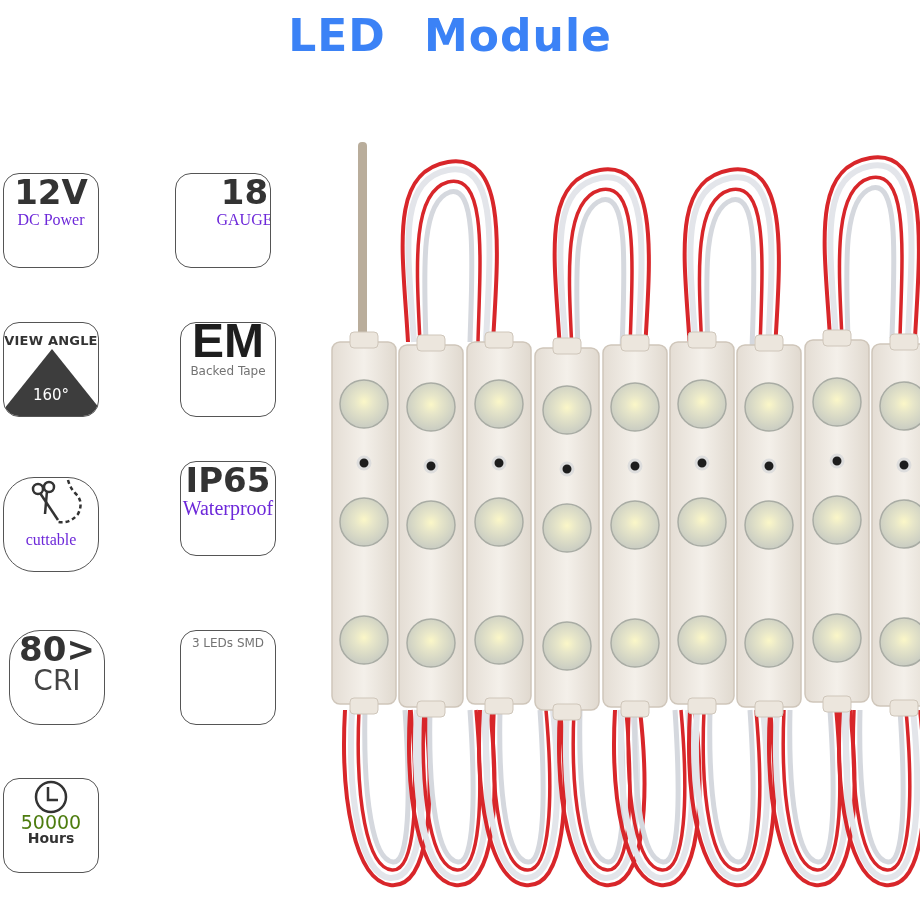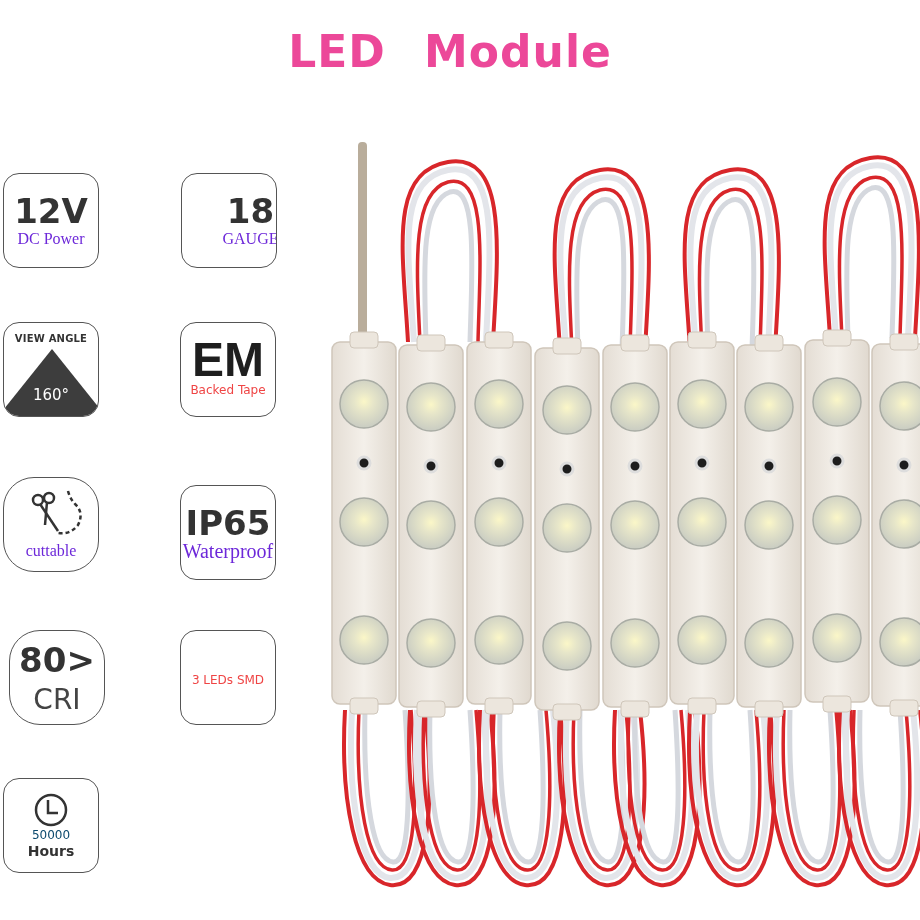--- a/index.html
+++ b/index.html
@@ -1,27 +1,27 @@
 <!DOCTYPE html>
 <html><head>
 <meta charset="utf-8">
 <style>
   html, body { margin: 0; padding: 0; background: #ffffff; }
   body { width: 920px; height: 920px; position: relative; overflow: hidden; font-family: "Liberation Sans", sans-serif; }
-  .title { position: absolute; left: 0; width: 900px; top: 26px; text-align: center; font-family: "DejaVu Sans", sans-serif; font-weight: bold; font-size: 44px; color: #ec4899; letter-spacing: 1px; word-spacing: 22px; }
-  .badge { position: absolute; width: 96px; height: 95px; border: 1.5px solid #555; border-radius: 16px; box-sizing: border-box; background: #fff; overflow: hidden; display: flex; flex-direction: column; align-items: center; justify-content: center; color: #3a3a3a; }
+  .title { position: absolute; left: 0; width: 900px; top: 10px; text-align: center; font-family: "DejaVu Sans", sans-serif; font-weight: bold; font-size: 44px; color: #3b82f6; letter-spacing: 1px; word-spacing: 22px; }
+  .badge { position: absolute; width: 96px; height: 95px; border: 1.5px solid #555; border-radius: 16px; box-sizing: border-box; background: #fff; overflow: hidden; display: flex; flex-direction: column; align-items: center; color: #3a3a3a; }
   .big { font-family: "DejaVu Sans", sans-serif; font-weight: bold; font-size: 34px; line-height: 36px; color: #333; }
   .big.em { font-family: "Liberation Sans", sans-serif; font-size: 48px; color: #1e1e1e; }
   .small { font-family: Liberation Serif, serif; font-size: 16px; line-height: 20px; color: #6d28d9; }
-  .tiny { font-family: "DejaVu Sans", sans-serif; font-size: 12px; line-height: 16px; color: #ef4444; margin-top: 4px; }
-  .cri { font-family: "DejaVu Sans", sans-serif; font-size: 28px; line-height: 28px; color: #444; margin-top: 8px; }
-  .va-label { position: absolute; top: 10px; width: 100%; text-align: center; font-family: "DejaVu Sans", sans-serif; font-weight: bold; font-size: 10px; color: #333; letter-spacing: 0.2px; }
+  .tiny { font-family: "DejaVu Sans", sans-serif; font-size: 12px; line-height: 16px; color: #737373; margin-top: 4px; }
+  .cri { font-family: "DejaVu Sans", sans-serif; font-size: 28px; line-height: 28px; color: #444; }
+  .va-label { position: absolute; top: 10px; width: 100%; text-align: center; font-family: "DejaVu Sans", sans-serif; font-weight: bold; font-size: 13px; color: #333; letter-spacing: 0.2px; }
   .va-tri { position: absolute; left: 0; bottom: 0; }
   .va-num { position: absolute; bottom: 12px; width: 100%; text-align: center; font-family: "DejaVu Sans", sans-serif; font-size: 15px; color: #fff; }
-  .hours-num { font-family: "DejaVu Sans", sans-serif; font-size: 12px; line-height: 15px; color: #0c4a6e; }
+  .hours-num { font-family: "DejaVu Sans", sans-serif; font-size: 19px; line-height: 15px; color: #4d7c0f; }
   .hours-lbl { font-family: "DejaVu Sans", sans-serif; font-weight: bold; font-size: 14px; line-height: 16px; color: #333; }
   .photo { position: absolute; left: 320px; top: 130px; width: 600px; height: 790px; }
 </style>
 </head>
 <body>
 
 <div class="title">LED Module</div>
 
 <div class="badge" style="left:3px; top:173px;">
   <div class="big">12V</div>
@@ -54,31 +54,31 @@
 
 <div class="badge" style="left:3px; top:778px;">
   <svg width="36" height="36" viewBox="0 0 36 36">
     <circle cx="18" cy="18" r="15" fill="none" stroke="#333" stroke-width="2.5"></circle>
     <polyline points="15,8 15,21 25,21" fill="none" stroke="#333" stroke-width="2.5"></polyline>
   </svg>
   <div class="hours-num">50000</div>
   <div class="hours-lbl">Hours</div>
 </div>
 
-<div class="badge" style="left:181px; top:173px;padding-left:43px;">
+<div class="badge" style="left:175px; top:173px;padding-left:43px;">
   <div class="big">18</div>
   <div class="small">GAUGE</div>
 </div>
 
 <div class="badge" style="left:180px; top:322px;">
   <div class="big em">EM</div>
   <div class="tiny">Backed Tape</div>
 </div>
 
-<div class="badge" style="left:180px; top:485px;">
+<div class="badge" style="left:180px; top:461px;">
   <div class="big">IP65</div>
   <div class="small" style="font-size:20px;">Waterproof</div>
 </div>
 
 <div class="badge" style="left:180px; top:630px;">
   <div class="tiny">3 LEDs SMD</div>
 </div>
 
 <svg class="photo" viewBox="320 130 600 790">
   <defs>

